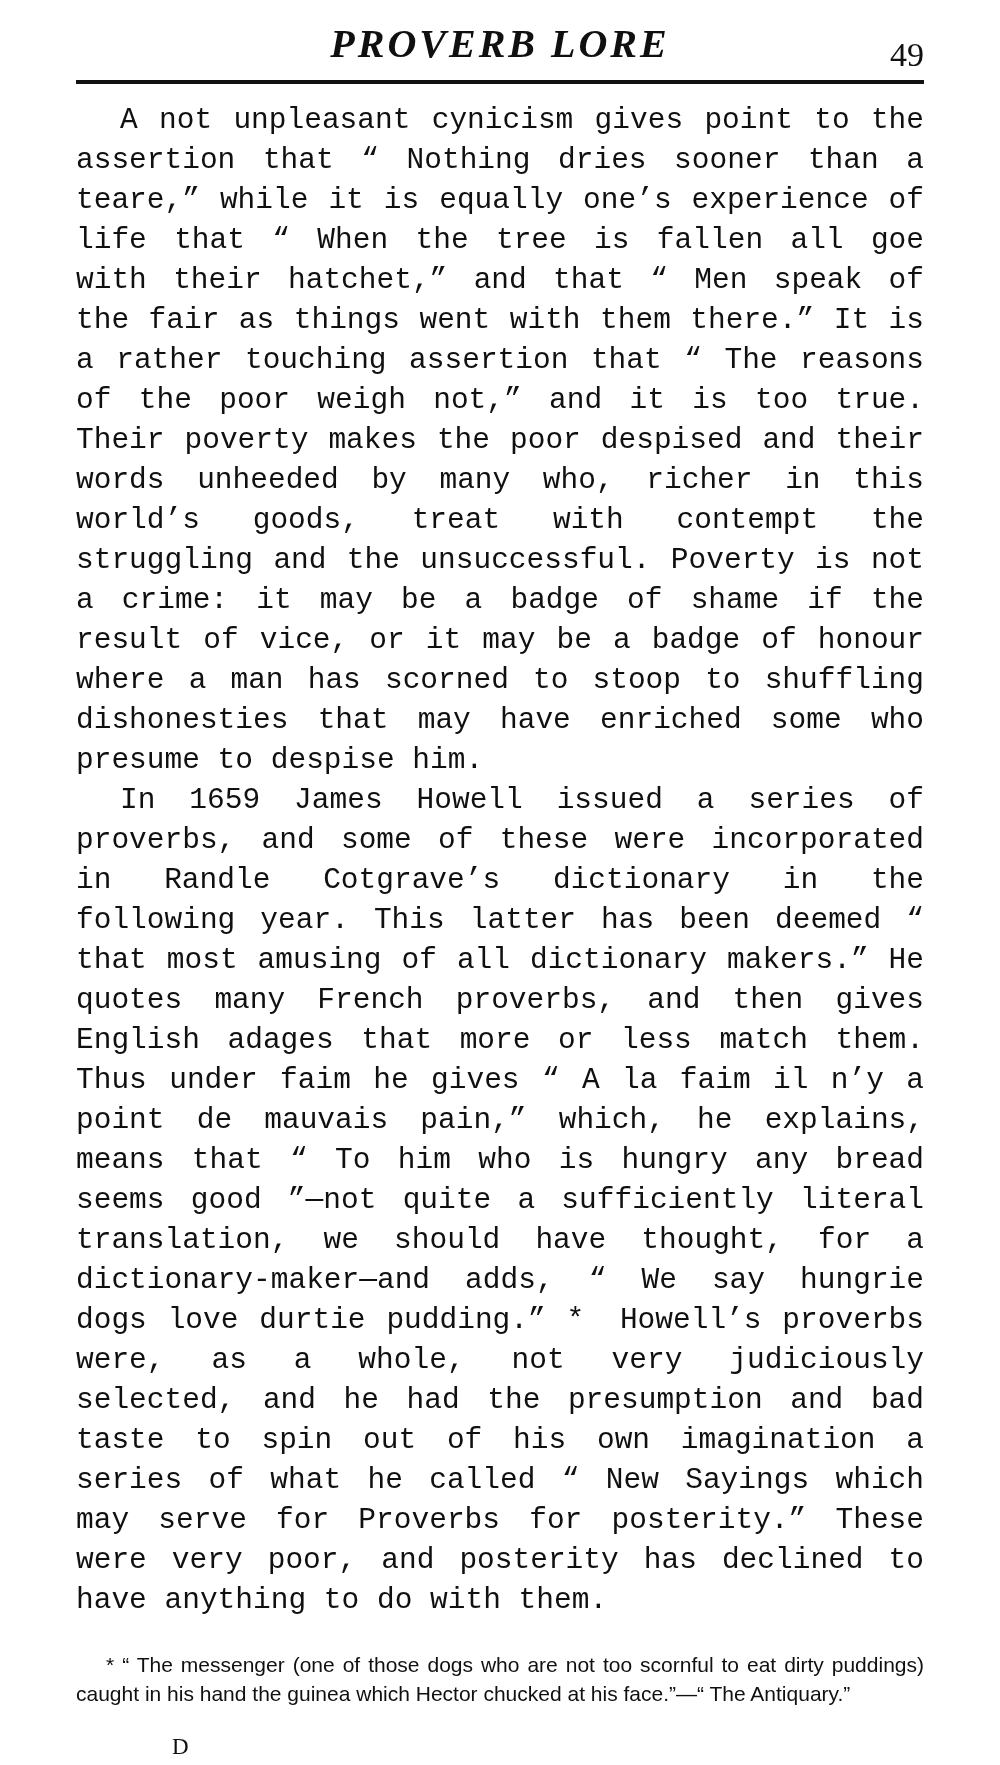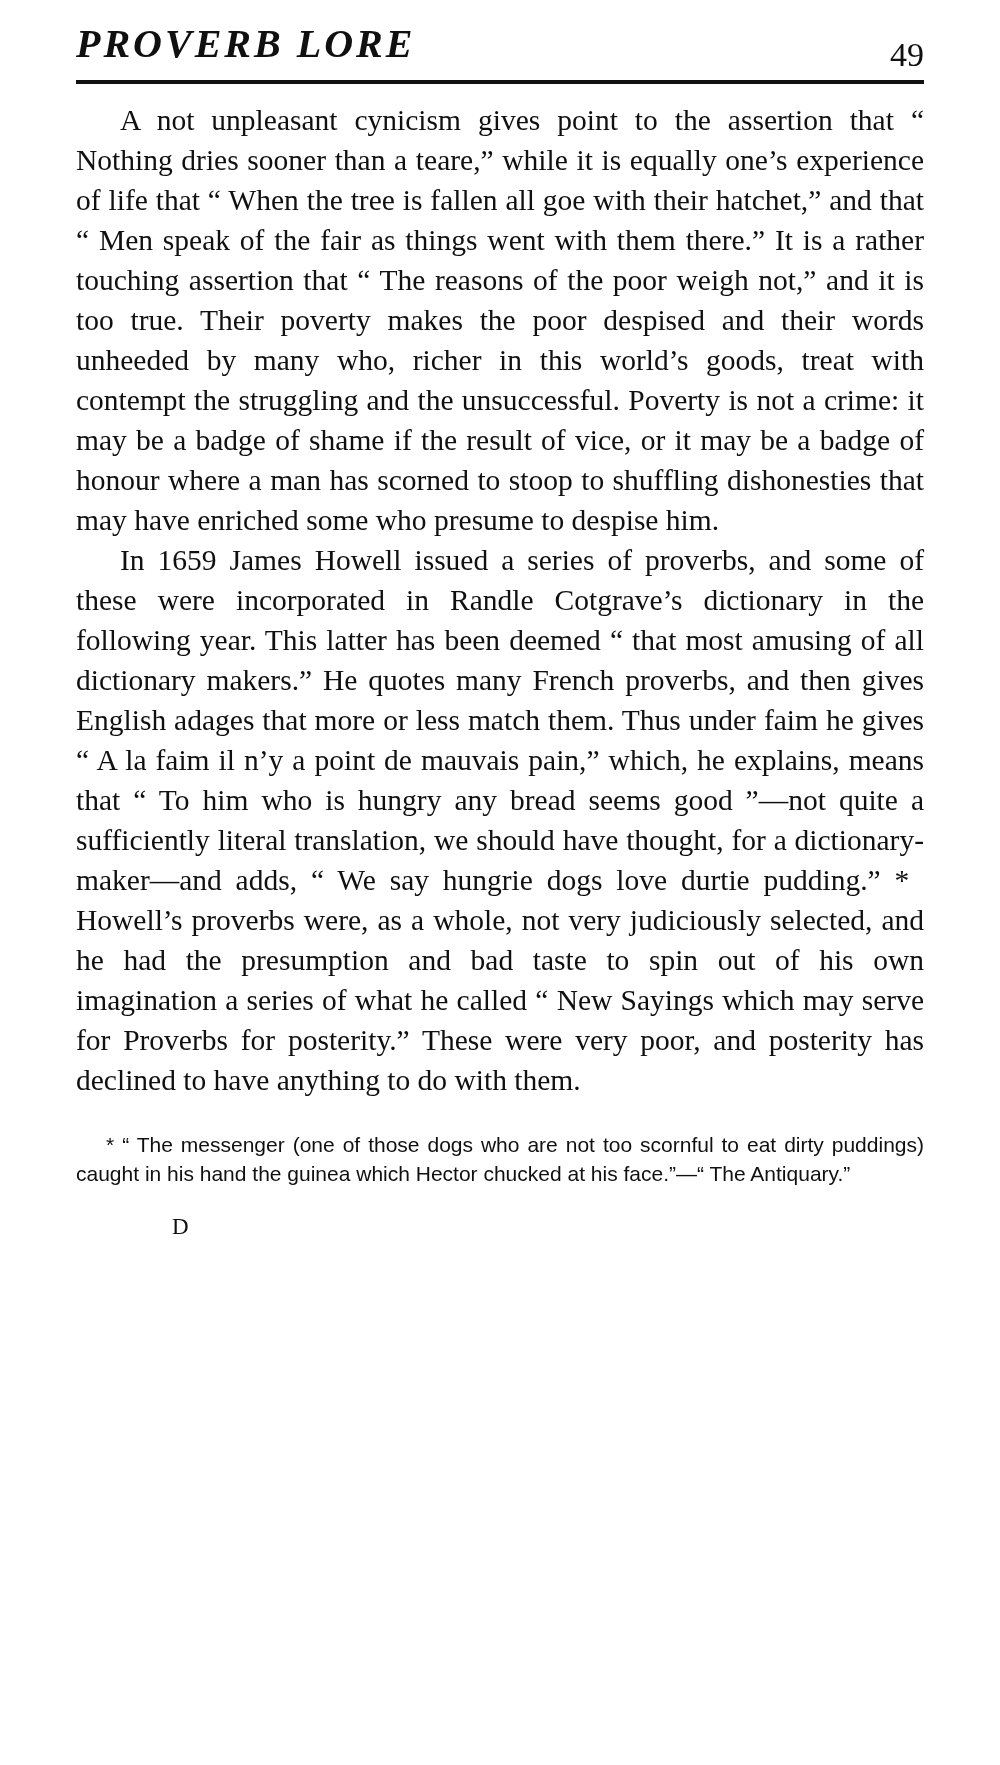--- a/index.html
+++ b/index.html
@@ -26,20 +26,21 @@
   .header {
     position: relative;
     width: 848px;
     margin: 18px auto 0 auto;
     height: 56px;
   }
   .running-title {
     position: absolute;
     left: 0; right: 0;
     top: 2px;
+    text-align: center;
     font-style: italic;
     font-weight: bold;
     font-size: 40px;
     letter-spacing: 3px;
     font-family: "Liberation Serif", serif;
   }
   .folio {
     position: absolute;
     right: 0;
     top: 18px;
@@ -53,21 +54,21 @@
     height: 4px;
     background: #111;
   }
   .body-text {
     width: 848px;
     margin: 16px auto 8px auto;
     font-size: 29.5px;
     line-height: 40px;
     text-align: justify;
     text-justify: inter-word;
-    font-family: Liberation Serif, serif;
+    font-family: Liberation Mono, monospace;
   }
   .body-text p {
     margin: 0;
     text-indent: 44px;
   }
   .footnote {
     width: 848px;
     margin: 30px auto 0 auto;
     font-size: 21px;
     line-height: 29px;

